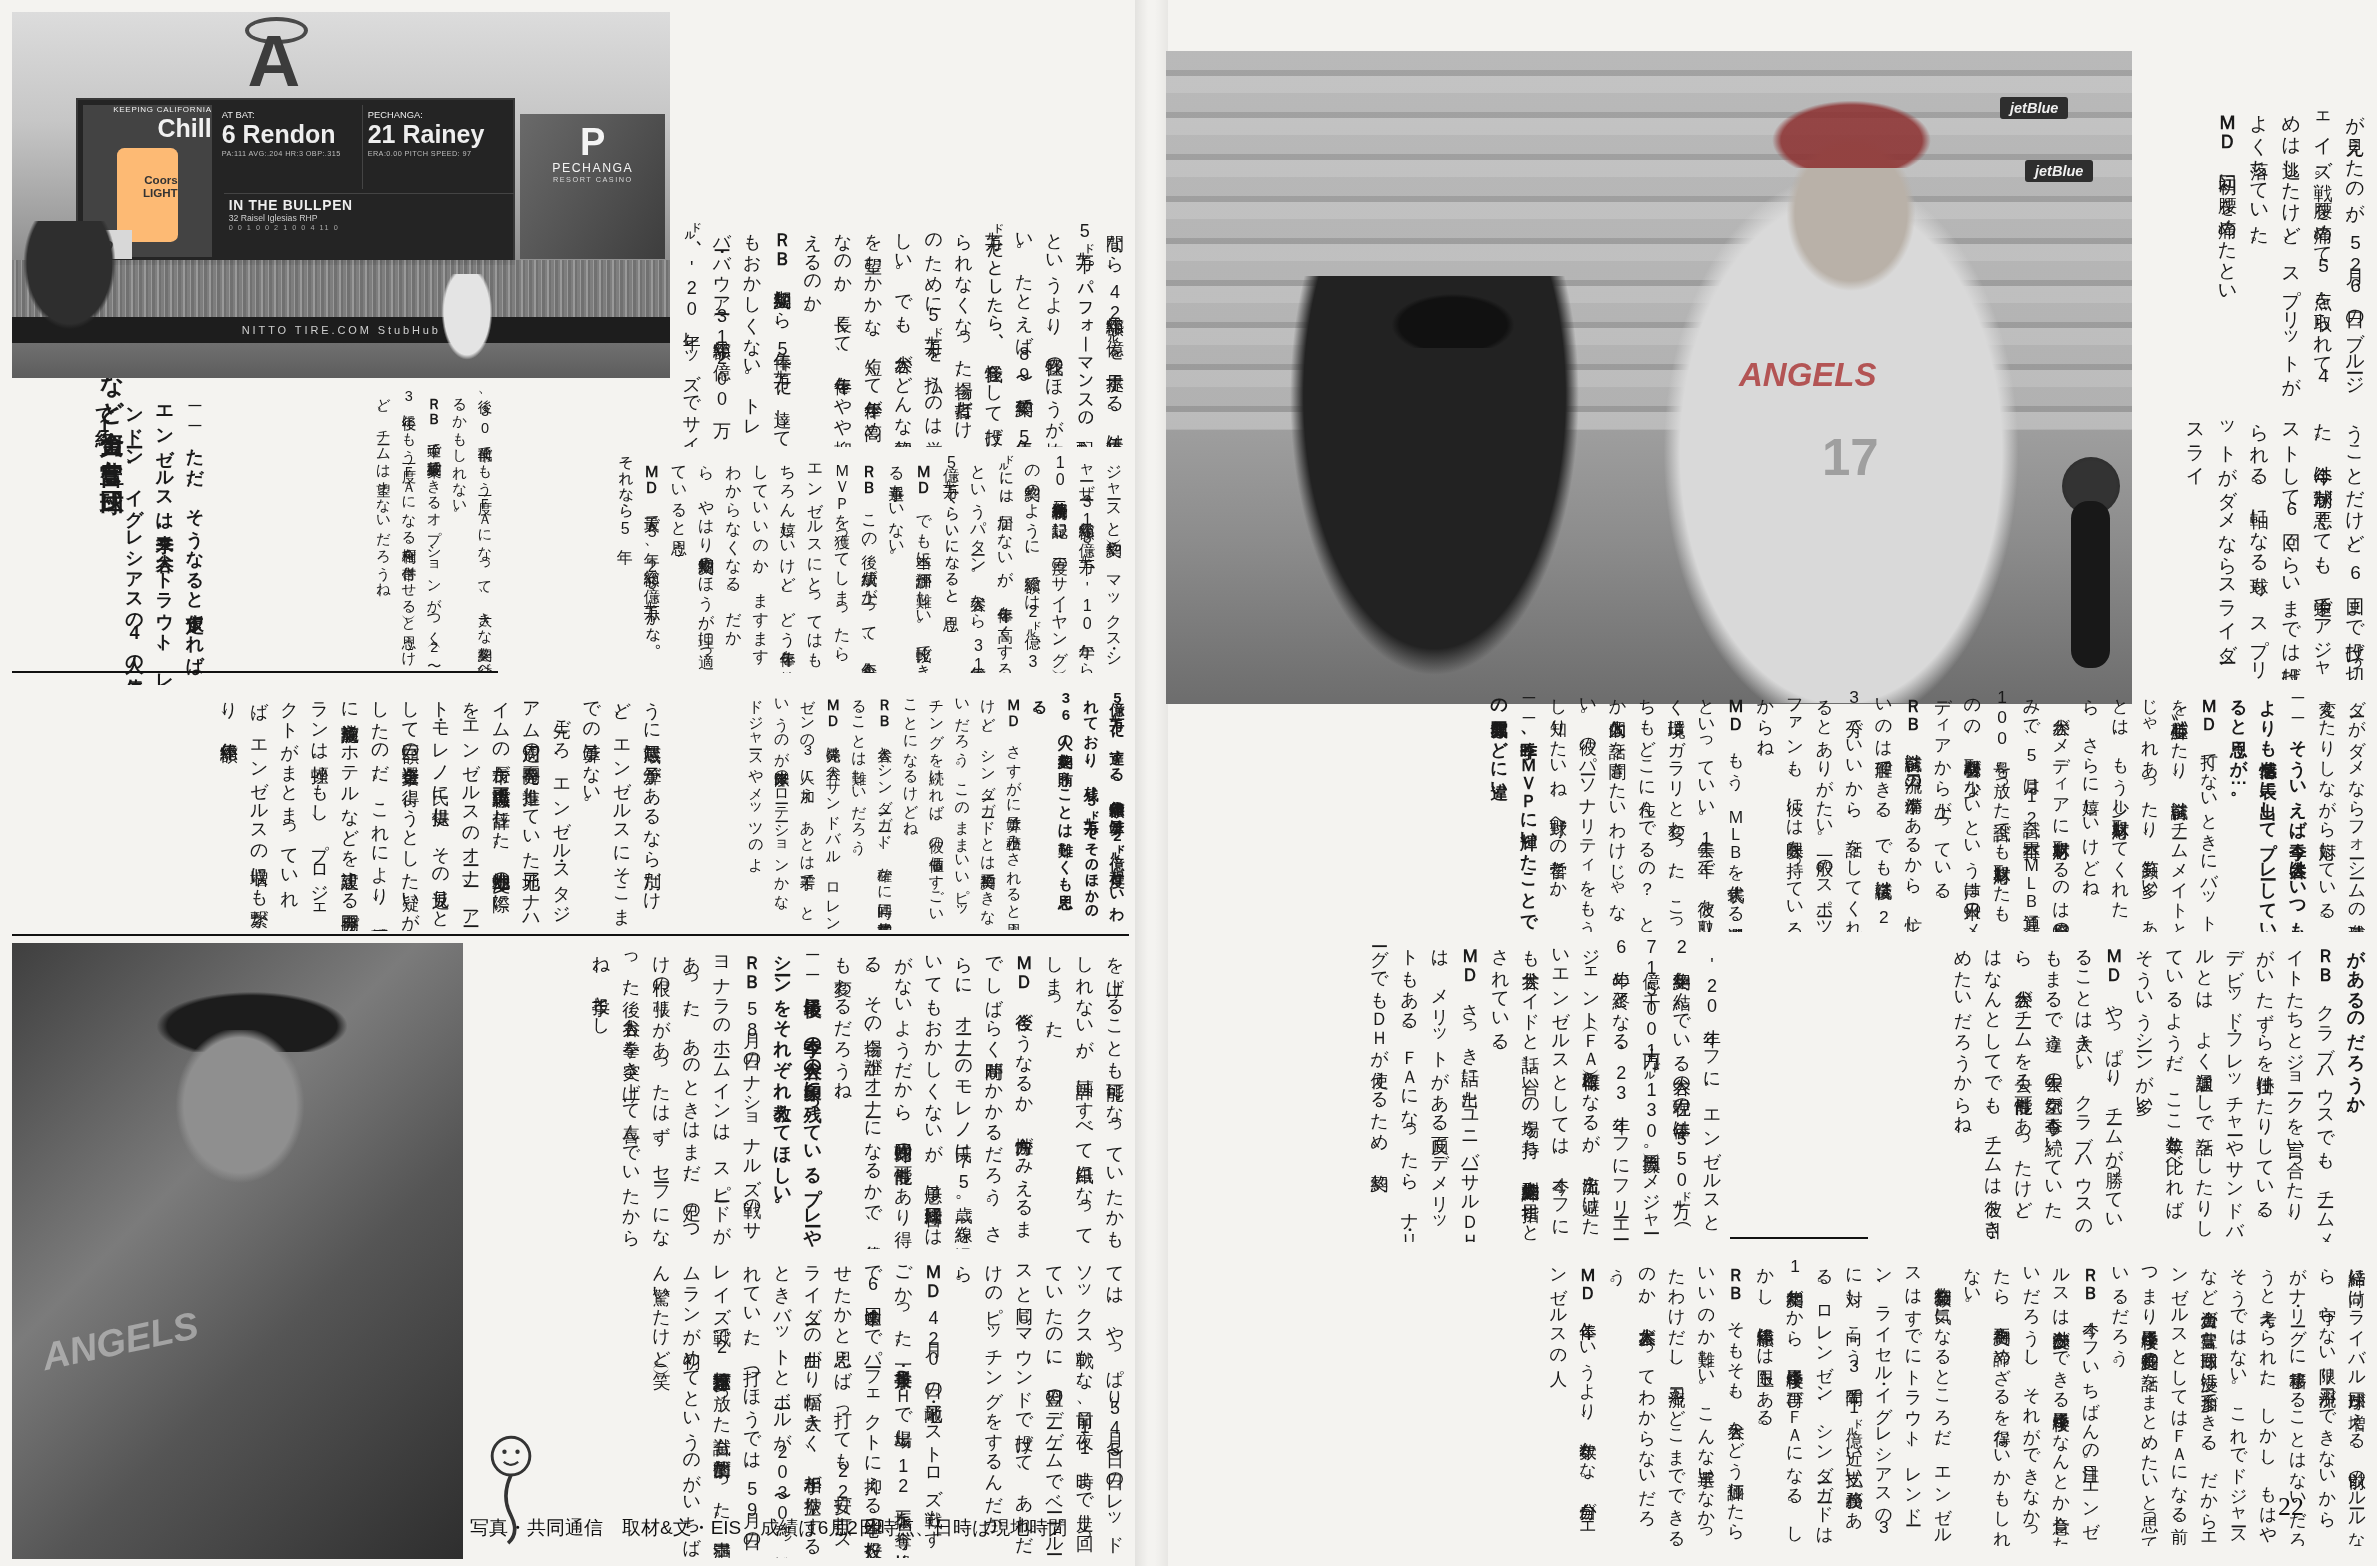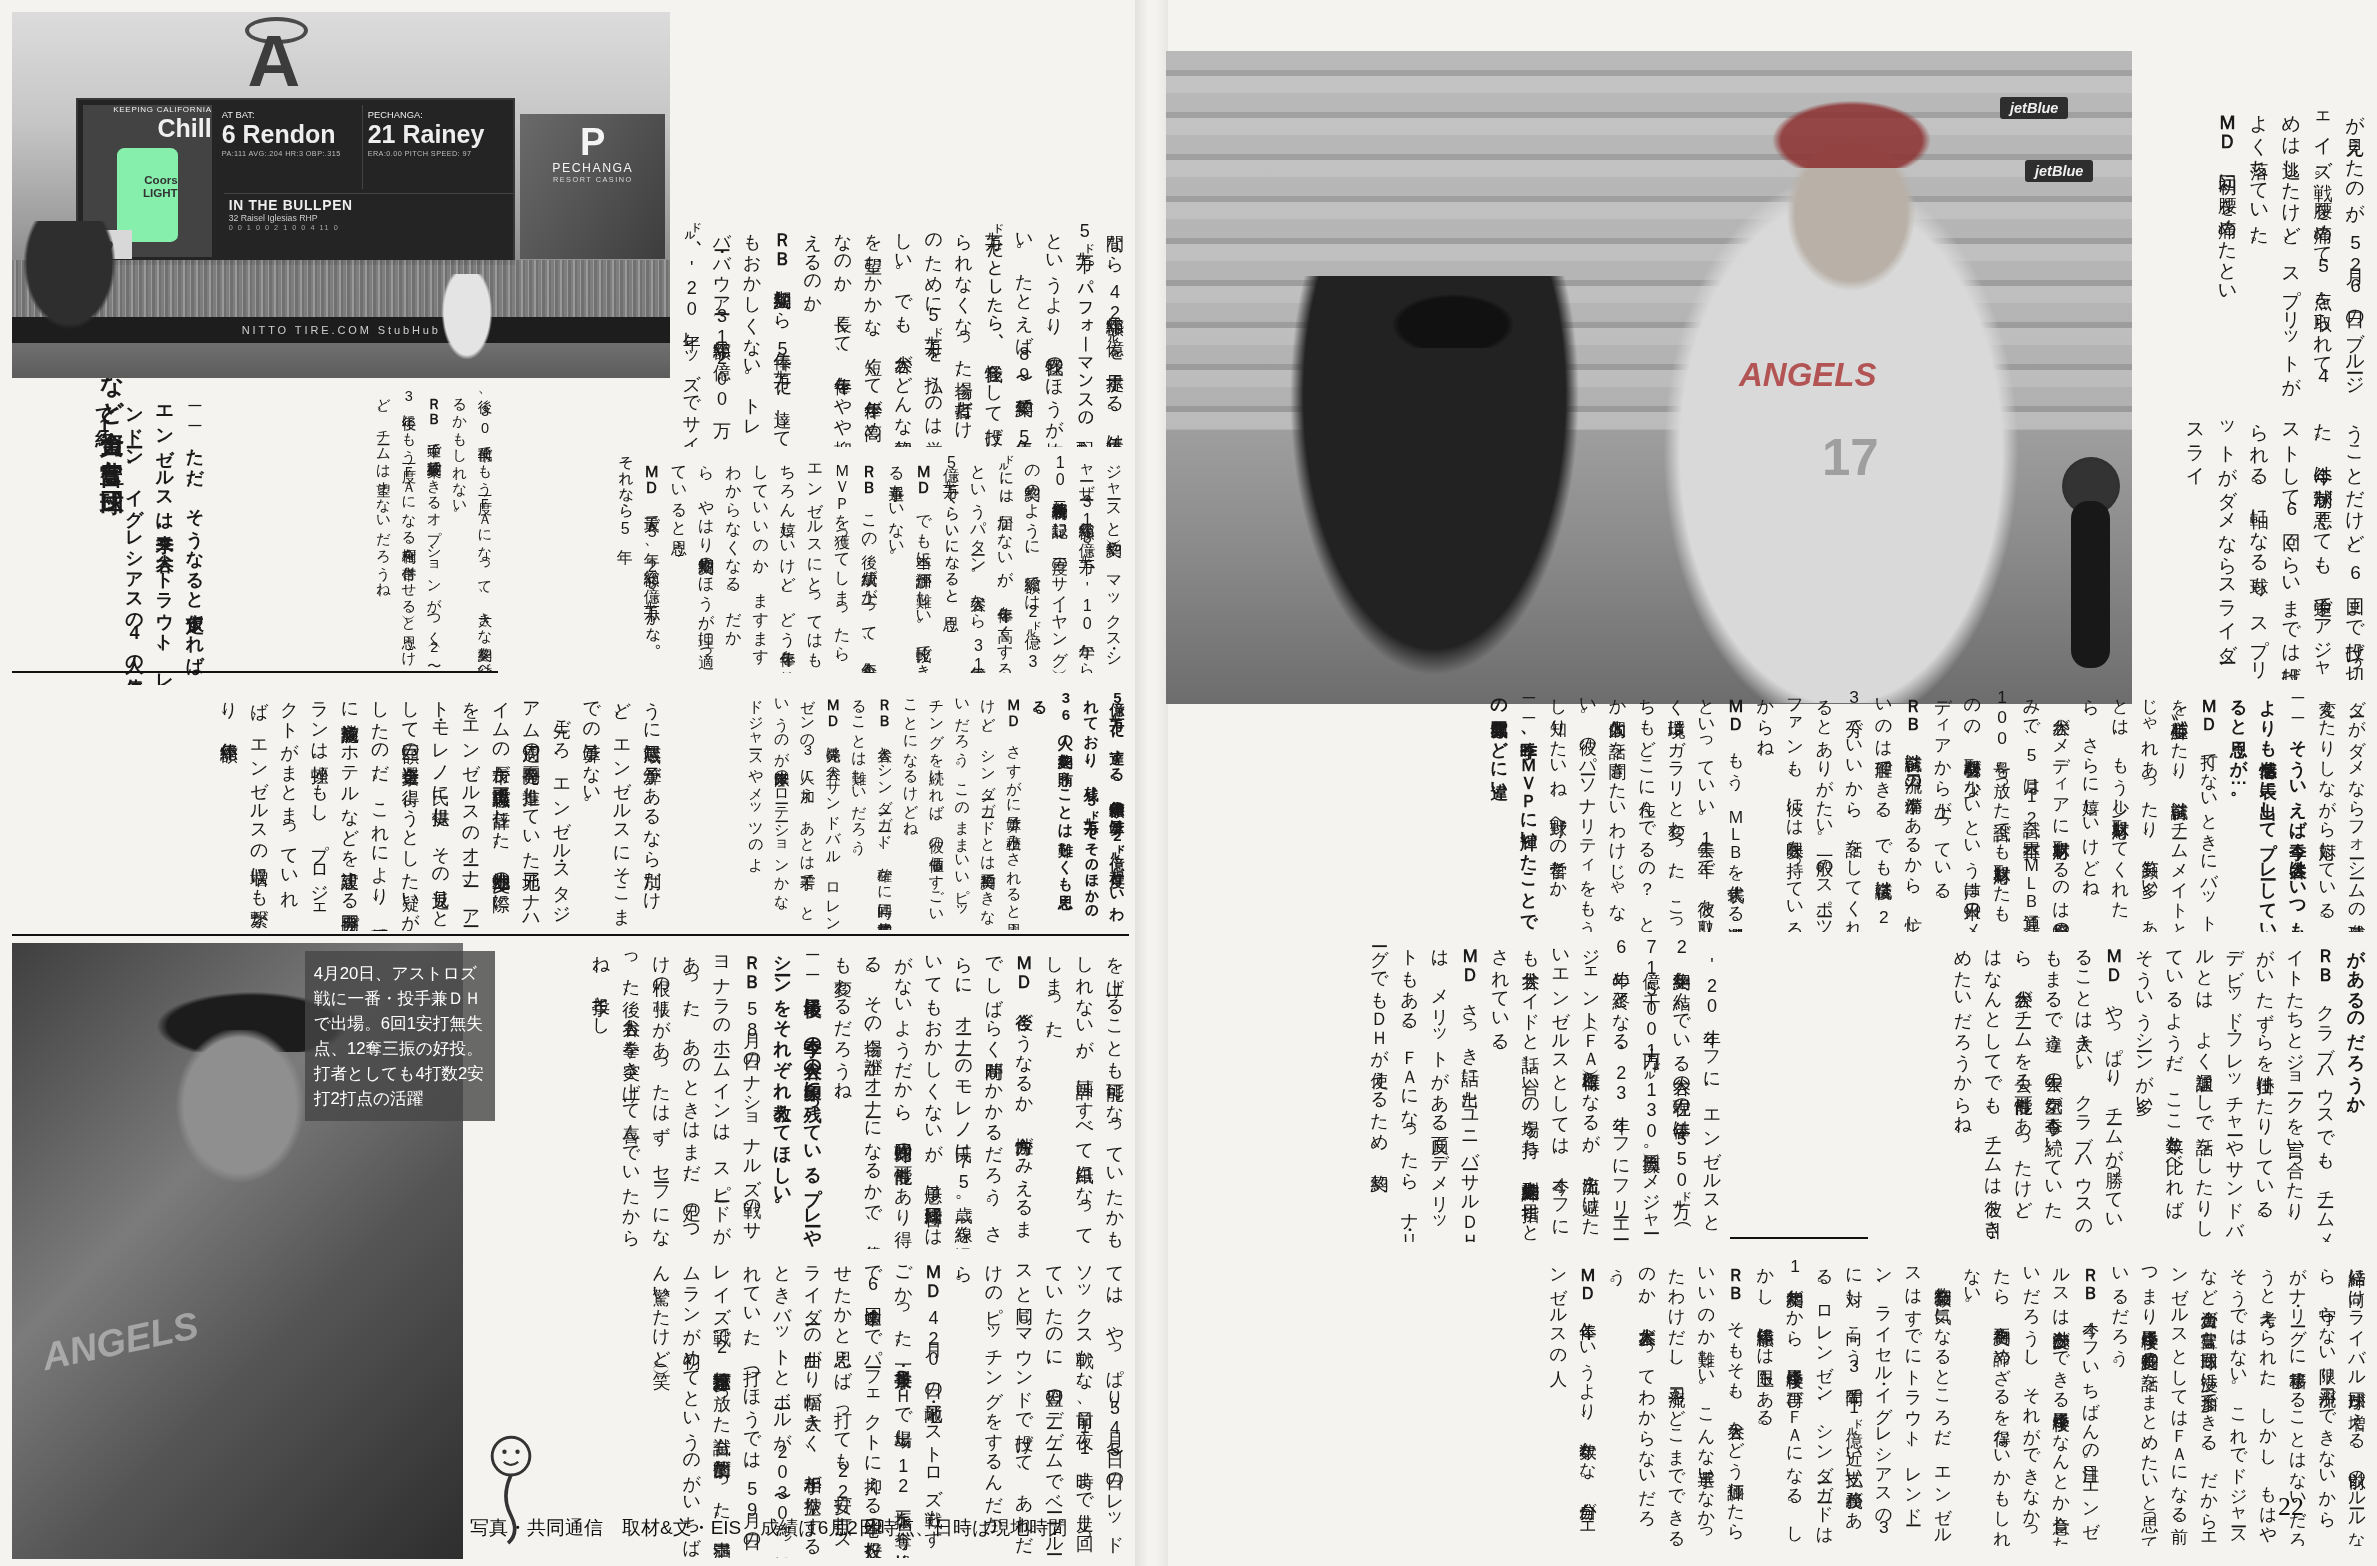--- a/index.html
+++ b/index.html
@@ -45,21 +45,21 @@
   #pageNum{left:2278px;top:1492px;font-size:26px;font-family:"Liberation Serif",serif;color:#111;}
   
   .photo{position:absolute;overflow:hidden;background:#9a9a9a;}
   #photo1{left:12.3px;top:12.3px;width:658px;height:366px;background:linear-gradient(#dcdcdc 0%,#c6c6c6 30%,#8f8f8f 68%,#6f6f6f 100%);}
   #p1alogo{left:218px;top:1.5px;width:87px;height:102px;text-align:center;font-size:73px;font-weight:800;color:#3c3c3c;line-height:1.3;}
   #p1halo{left:233px;top:4.4px;width:55px;height:19px;border:4.4px solid #4a4a4a;border-radius:50%;}
   #p1board{left:64px;top:86px;width:435px;height:163px;background:#242424;border:2.2px solid #383838;}
   #p1chill{left:4.4px;top:4.4px;width:129px;height:152px;background:#434343;color:#f1f1f1;text-align:right;}
   #p1chill .sig{font-size:25px;font-weight:700;}
   #p1chill .kc{font-size:8px;letter-spacing:0.7px;}
-  #p1can{margin:5.8px auto 0;width:61px;height:94px;background:#86efac;border-radius:7.3px;color:#333;
+  #p1can{margin:5.8px auto 0;width:61px;height:94px;background:#fdba74;border-radius:7.3px;color:#333;
          font-size:11.6px;font-weight:700;padding-top:25px;box-sizing:border-box;}
   #p1atbat{left:139px;top:4.4px;width:139px;height:84px;color:#eee;font-size:9.4px;padding:4.4px;box-sizing:border-box;}
   #p1pitch{left:284px;top:4.4px;width:145px;height:84px;color:#eee;font-size:9.4px;padding:4.4px;box-sizing:border-box;border-left:1.5px solid #444;}
   .bignum{font-size:25px;font-weight:800;}
   .statline{font-size:7.3px;color:#bdbdbd;letter-spacing:0.4px;}
   #p1bullpen{left:139px;top:93px;width:290px;height:65px;border-top:1.5px solid #444;color:#eee;padding:3.6px 4.4px;box-sizing:border-box;margin-left:7px;}
   #p1bullpen .bt{font-size:13.8px;font-weight:800;letter-spacing:0.7px;}
   #p1bullpen .bs{font-size:8.7px;color:#cfcfcf;}
   #p1bullpen .ls{font-size:7.3px;color:#a8a8a8;letter-spacing:1.5px;}
   #p1pechanga{left:508px;top:102px;width:145px;height:145px;background:linear-gradient(120deg,#6a6a6a,#3d3d3d);
@@ -183,21 +183,20 @@
     <span class="p"><b class="spk"></b><span>　先ごろ、エンゼル・スタジアム周辺の再開発を推進していた地元アナハイムの市長が不正汚職疑惑で辞任した。土地売却交渉の際に、機密事項をエンゼルスのオーナー、アート・モレノ氏に提供し、その見返りとして巨額の選挙資金を得ようとした疑いが浮上したのだ。これにより、球場周辺に商業施設やホテルなどを建設する再開発プランは頓挫。もし、プロジェクトがまとまっていれば、エンゼルスの増収にも繋がり、年俸総額</span></span>
   </div>
 
   <div id="rule2" class="abs"></div>
 
   <div id="photo2" class="photo">
     <div id="p2cap" class="abs"></div>
     <div id="p2head" class="abs"></div>
     <div id="p2jersey" class="abs">ANGELS</div>
   </div>
-  <div id="cap2" class="abs">4月20日、アストロズ戦に一番・投手兼ＤＨで出場。6回1安打無失点、12奪三振の好投。打者としても4打数2安打2打点の活躍</div>
 
   <div id="bB4a" class="vt">
     <span class="p"><b class="spk"></b><span>を上げることも可能になっていたかもしれないが、計画はすべて白紙になってしまった。</span></span>
     <span class="p"><b class="spk">ＭＤ　</b><span>今後どうなるか、方向性がみえるまでしばらく時間がかかるだろう。さらに、オーナーのモレノ氏は75歳。一線を退いてもおかしくないが、息子は球団経営には興味がないようだから、球団売却の可能性もあり得る。その場合、誰がオーナーになるかで、年俸総額も変わるだろうね。</span></span>
     <span class="p bq"><span>──最後に、今季の大谷の印象に残っているプレーやシーンをそれぞれ教えてほしい。</span></span>
     <span class="p"><b class="spk">ＲＢ　</b><span>5月8日のナショナルズ戦のサヨナラのホームインは、スピードがあった。あのときはまだ、足のつけ根の張りがあったはず。セーフになった後、大谷も拳を突き上げて喜んでいたからね。投手とし</span></span>
   </div>
 
   <div id="bB4b" class="vt">
     <span class="p"><b class="spk"></b><span>ては、やっぱり5月4日〜5日のレッドソックス戦かな。前日、夜11時まで走り回っていたのに、翌日のデーゲームでベーブ・ルースと同じマウンドで投げて、あれだけのピッチングをするんだから。</span></span>

